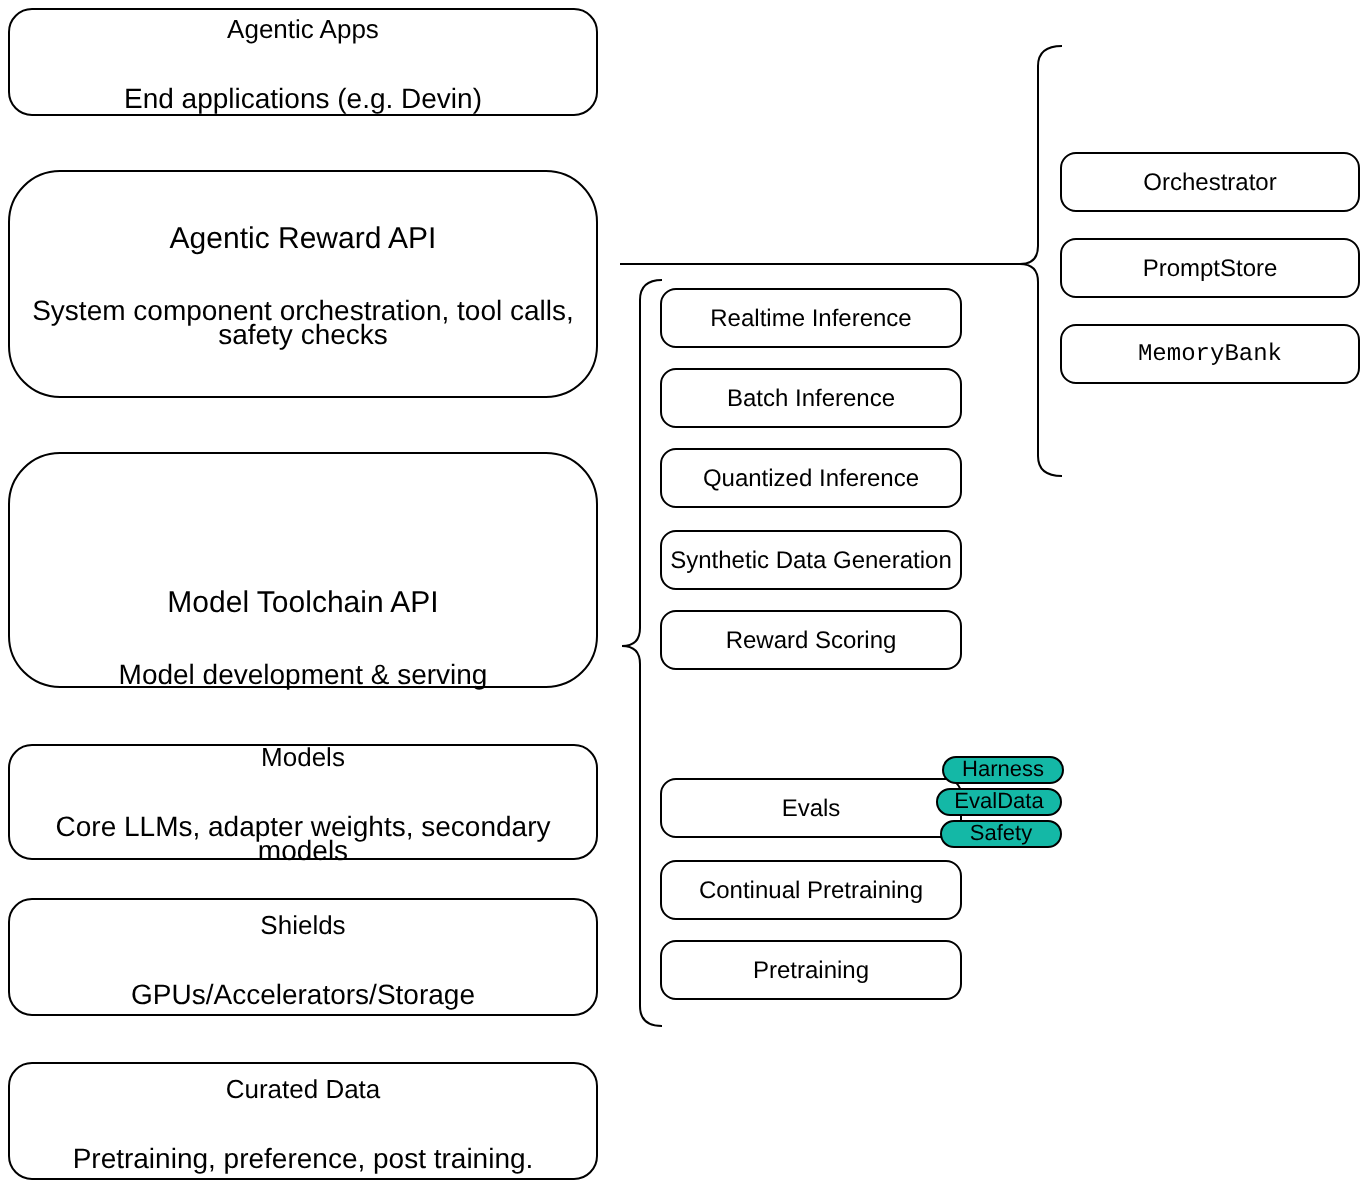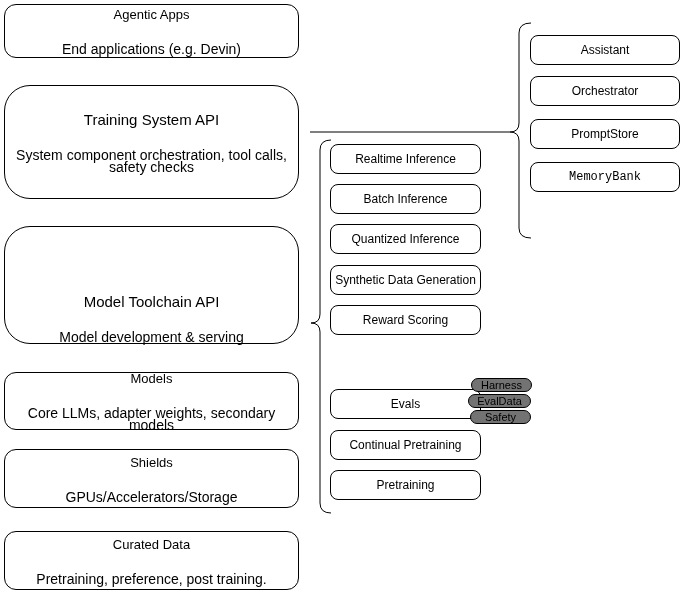--- a/index.html
+++ b/index.html
@@ -48,21 +48,21 @@
     white-space: nowrap;
   }
   #tc-0 { top: 144px; } #tc-1 { top: 184px; } #tc-2 { top: 224px; }
   #tc-3 { top: 265px; } #tc-4 { top: 305px; } #tc-5 { top: 347px; }
   #tc-6 { top: 389px; } #tc-7 { top: 430px; } #tc-8 { top: 470px; }
 
   
   .pill {
     position: absolute;
     box-sizing: border-box;
-    background: #737373;
+    background: #14b8a6;
     border: 1px solid #000000;
     border-radius: 999px;
     display: flex;
     align-items: center;
     justify-content: center;
     font-size: 11px;
     line-height: 11px;
     white-space: nowrap;
     z-index: 3;
   }
@@ -102,21 +102,21 @@
     <line x1="310" y1="132" x2="510" y2="132"></line>
     <path d="M531,23 Q519,23 519,33 L519,123 Q519,132 510,132 Q519,132 519,141 L519,228 Q519,238 531,238"></path>
     <path d="M331,140 Q320,140 320,150 L320,314 Q320,323 311,323 Q320,323 320,332 L320,503 Q320,513 331,513"></path>
   </svg>
 
   <div class="box lbox" id="layer-0">
     <div class="title">Agentic Apps</div>
     <div class="subtitle">End applications (e.g. Devin)</div>
   </div>
   <div class="box lbox" id="layer-1">
-    <div class="title">Training System API</div>
+    <div class="title">Agentic Reward API</div>
     <div class="subtitle">System component orchestration, tool calls, safety checks</div>
   </div>
   <div class="box lbox" id="layer-2">
     <div class="title">Model Toolchain API</div>
     <div class="subtitle">Model development &amp; serving</div>
   </div>
   <div class="box lbox" id="layer-3">
     <div class="title">Models</div>
     <div class="subtitle">Core LLMs, adapter weights, secondary models</div>
   </div>
@@ -135,18 +135,17 @@
   <div class="box mbox" id="tc-3">Synthetic Data Generation</div>
   <div class="box mbox" id="tc-4">Reward Scoring</div>
   <div class="box mbox" id="tc-6">Evals</div>
   <div class="box mbox" id="tc-7">Continual Pretraining</div>
   <div class="box mbox" id="tc-8">Pretraining</div>
 
   <div class="pill" id="tag-0">Harness</div>
   <div class="pill" id="tag-1">EvalData</div>
   <div class="pill" id="tag-2">Safety</div>
 
-  <div class="box rbox" id="sc-0">Assistant</div>
   <div class="box rbox" id="sc-1">Orchestrator</div>
   <div class="box rbox" id="sc-2">PromptStore</div>
   <div class="box rbox" id="sc-3">MemoryBank</div>
 
 </div>
 
 </body></html>

